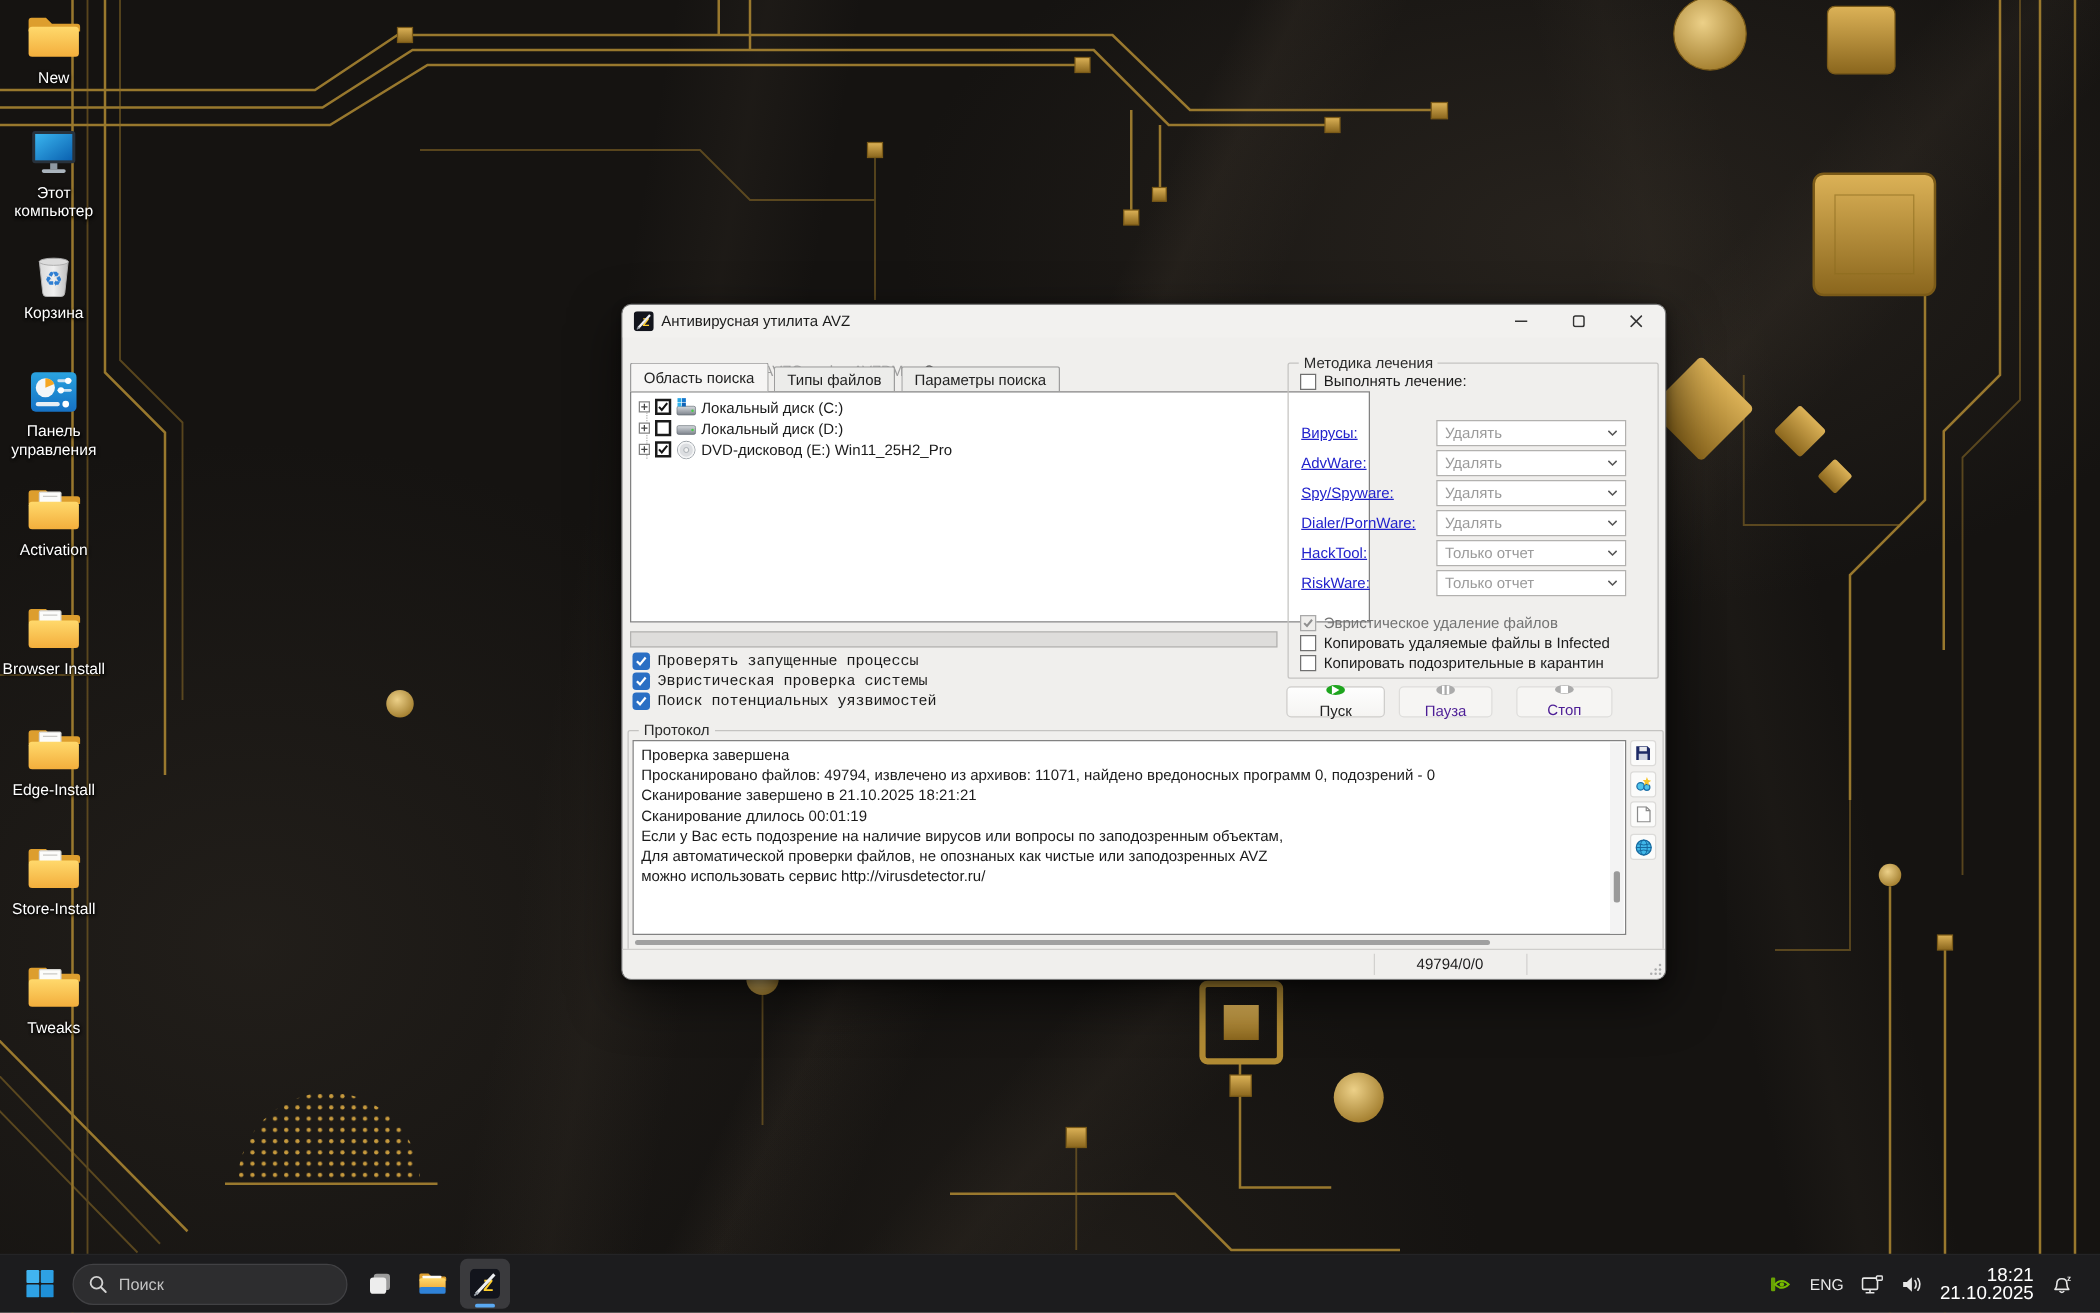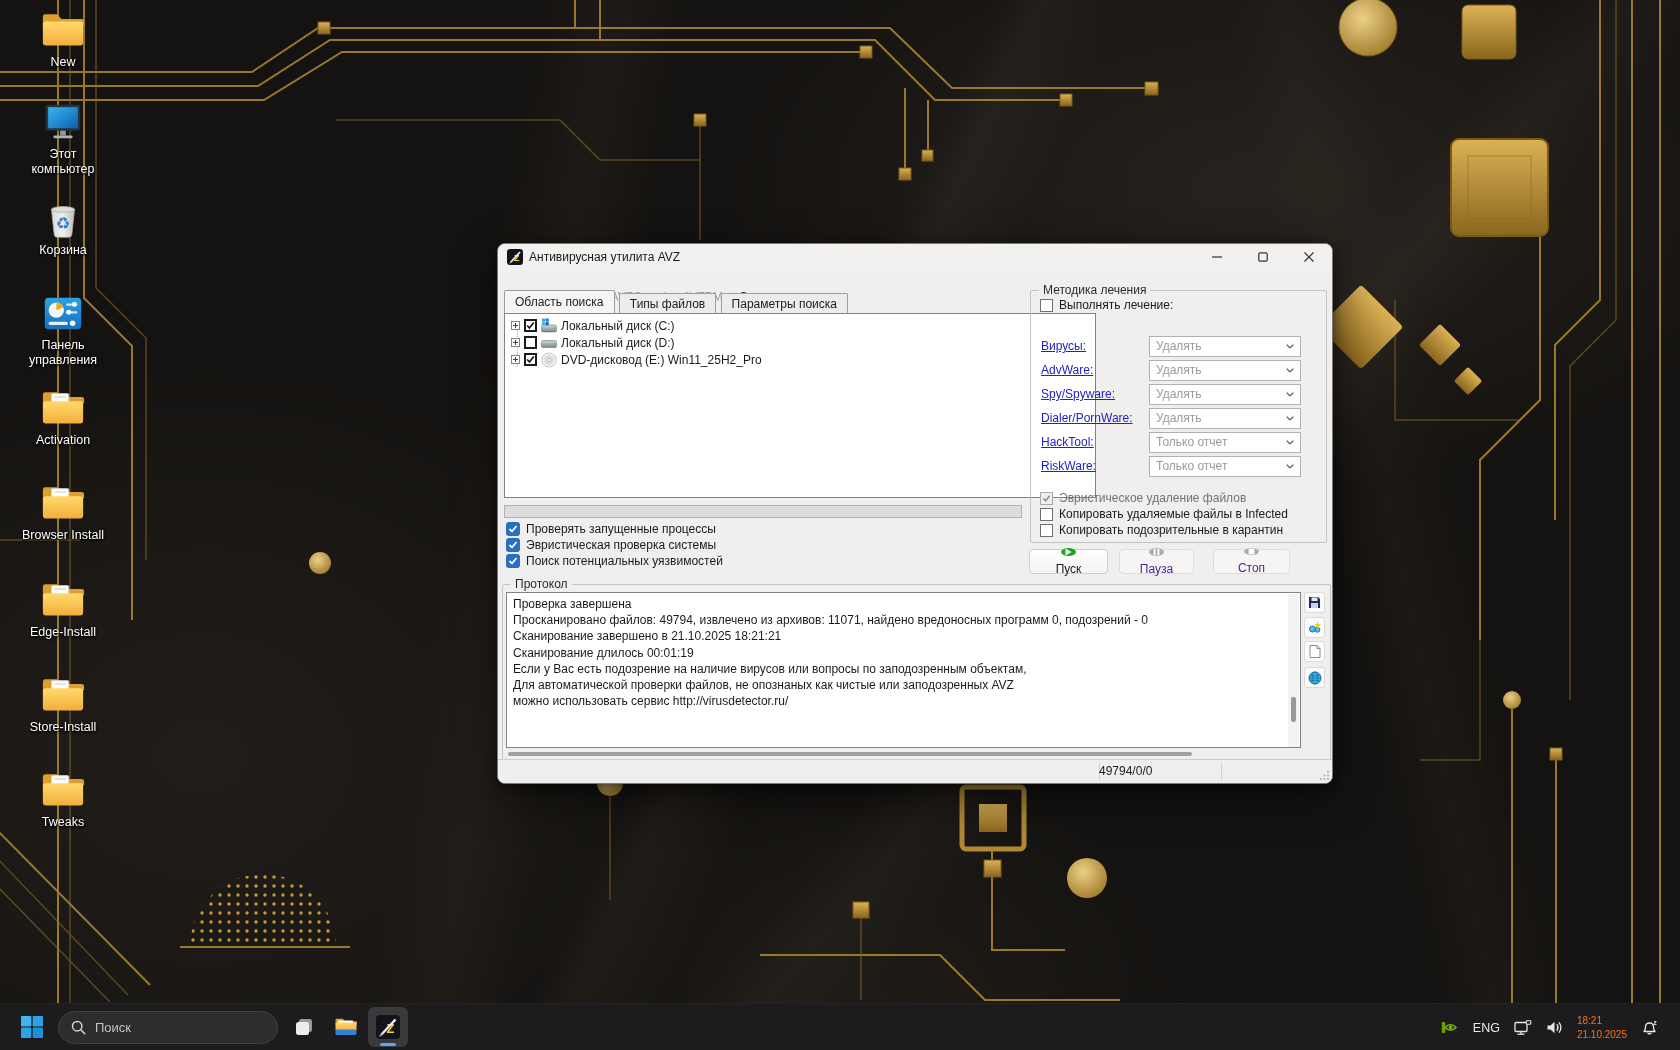--- a/index.html
+++ b/index.html
@@ -13,21 +13,21 @@
       radial-gradient(ellipse 520px 420px at 52% 96%, rgba(56,49,40,.28), transparent 60%),
       linear-gradient(115deg, transparent 46%, rgba(122,105,84,.10) 48%, transparent 52%),
       linear-gradient(100deg, transparent 29%, rgba(112,97,78,.09) 33%, transparent 37%),
       linear-gradient(131deg, transparent 60%, rgba(122,105,84,.09) 63%, transparent 67%),
       linear-gradient(78deg, transparent 76%, rgba(100,88,70,.08) 79%, transparent 83%);
   }
   .wallpaper { position:absolute; inset:0; z-index:0; }
 
   
   .dicons { position:absolute; left:0; top:0; width:86px; z-index:2; }
-  .dicon { position:absolute; left:0; width:86px; text-align:center; cursor:default;margin-left:20px; }
+  .dicon { position:absolute; left:0; width:86px; text-align:center; cursor:default; }
   .dicon svg.ic48 { width:46px; height:46px; display:block; margin:0 auto; }
   .dlabel { margin-top:1px; font-size:12.5px; line-height:15px; color:#fff;
             text-shadow:0 1px 2px rgba(0,0,0,.95), 1px 1px 3px rgba(0,0,0,.9); }
 
   
   .window { position:absolute; left:497px; top:243px; width:836px; height:541px; z-index:5;
             background:#f0efed; border:1px solid #7a7a7a; border-radius:8px; overflow:hidden;
             box-shadow:0 14px 40px rgba(0,0,0,.55), 0 2px 8px rgba(0,0,0,.4); font-size:12px; color:#1b1b1b; }
   .titlebar { position:absolute; left:0; top:0; right:0; height:26px; background:#f2f1ef; display:flex; align-items:center; }
   .titlebar .appicon { width:16px; height:16px; margin:0 6px 0 9px; }
@@ -54,21 +54,21 @@
   .texp::after  { content:""; position:absolute; left:3px; top:1px; width:1px; height:5px; background:#444; }
   .tree-connector { position:absolute; left:12px; top:16px; width:1px; height:37px; border-left:1px dotted #b0b0b0; }
   .tcheck { width:13px; height:13px; border:2px solid #1a1a1a; background:#fff; margin-right:4px;
             display:flex; align-items:center; justify-content:center; flex:0 0 13px; }
   .ticon { width:16px; height:16px; margin-right:4px; flex:0 0 16px; }
   .tlabel { white-space:nowrap; }
 
   .pbar { position:absolute; left:6px; top:261px; width:518px; height:13px;
           background:#dedddb; border:1px solid #b3b2b0; }
 
-  .scanopts { position:absolute; left:8px; top:277px; }
+  .scanopts { position:absolute; left:8px; top:277px;font-family:Liberation Mono, monospace; }
   .soprow { height:16px; display:flex; align-items:center; margin-bottom:0; }
   .bluebox { width:14px; height:14px; border-radius:3px; background:#2a6fc4; margin-right:6px;
              display:flex; align-items:center; justify-content:center; flex:0 0 14px; }
 
   .groupbox { position:absolute; border:1px solid #c4c3c1; border-radius:2px; }
   .gb-legend { position:absolute; top:-8px; left:8px; background:#f0efed; padding:0 4px; color:#2b2b2b; }
   .gb-right { left:532px; top:46px; width:297px; height:253px; }
 
   .cbclassic { width:13px; height:13px; border:1px solid #707070; background:#fff; margin-right:6px;
                display:flex; align-items:center; justify-content:center; flex:0 0 13px; }
@@ -103,39 +103,39 @@
   .hscroll { position:absolute; left:8px; top:506px; width:795px; height:8px; background:#f0efed; }
   .hthumb { position:absolute; left:2px; top:2px; width:684px; height:4px; background:#a0a0a0; border-radius:2px; }
 
   .sidebtns { position:absolute; left:806px; top:348px; width:22px; }
   .sbtn { position:absolute; left:0; width:21px; height:21px; background:#fbfbfa; border:1px solid #dcdbd9;
           border-radius:3px; display:flex; align-items:center; justify-content:center; cursor:pointer; }
 
   .statusbar { position:absolute; left:0; right:0; bottom:0; height:24px; background:#f0efed;
                border-top:1px solid #cfcecc; }
   .sb-div { position:absolute; top:3px; bottom:3px; width:1px; background:#d2d1cf; }
-  .sb-counter { position:absolute; left:601px; width:122px; top:0; height:23px; line-height:23px; text-align:left; }
+  .sb-counter { position:absolute; left:601px; width:122px; top:0; height:23px; line-height:23px; text-align:center; }
   .grip { position:absolute; right:2px; bottom:2px; width:11px; height:11px; }
 
   
   .taskbar { position:absolute; left:0; bottom:0; width:1680px; height:47px; background:#1c1c1e; z-index:10;
              border-top:1px solid rgba(255,255,255,.04); }
   .tb-left { position:absolute; left:12px; top:3px; height:40px; display:flex; align-items:center; }
   .tb-cell { width:40px; height:40px; display:flex; align-items:center; justify-content:center;
              border-radius:6px; cursor:pointer; position:relative; }
   .tb-cell.active { background:#3a3a3d; }
   .tb-cell.active .runbar { position:absolute; bottom:1px; left:12px; width:16px; height:3px;
                             border-radius:2px; background:#5aa9f2; }
   .searchpill { width:220px; height:33px; margin:0 6px; background:#2d2d2f; border:1px solid #414144;
                 border-radius:17px; display:flex; align-items:center; padding:0 12px; gap:9px; cursor:text; }
   .searchpill input { background:transparent; border:none; outline:none; color:#cfcfcf; font-size:13px;
                       width:150px; font-family:"Liberation Sans",sans-serif; }
   .searchpill input::placeholder { color:#c4c4c4; opacity:1; }
   .tb-tray { position:absolute; right:22px; top:0; height:47px; display:flex; align-items:center; gap:14px; }
-  .clock { text-align:left; color:#f97316; font-size:10px; line-height:14px; cursor:default; }
+  .clock { text-align:right; color:#ffffff; font-size:15px; line-height:14px; cursor:default; }
   .traytxt { color:#eaeaea; font-size:12.5px; cursor:default; }
 </style>
 </head>
 <body>
 
 <div class="desktop">
 
   <svg class="wallpaper" width="1680" height="1050" viewBox="0 0 1680 1050">
     <defs>
       <linearGradient id="gold2" x1="0" y1="0" x2="0" y2="1">

